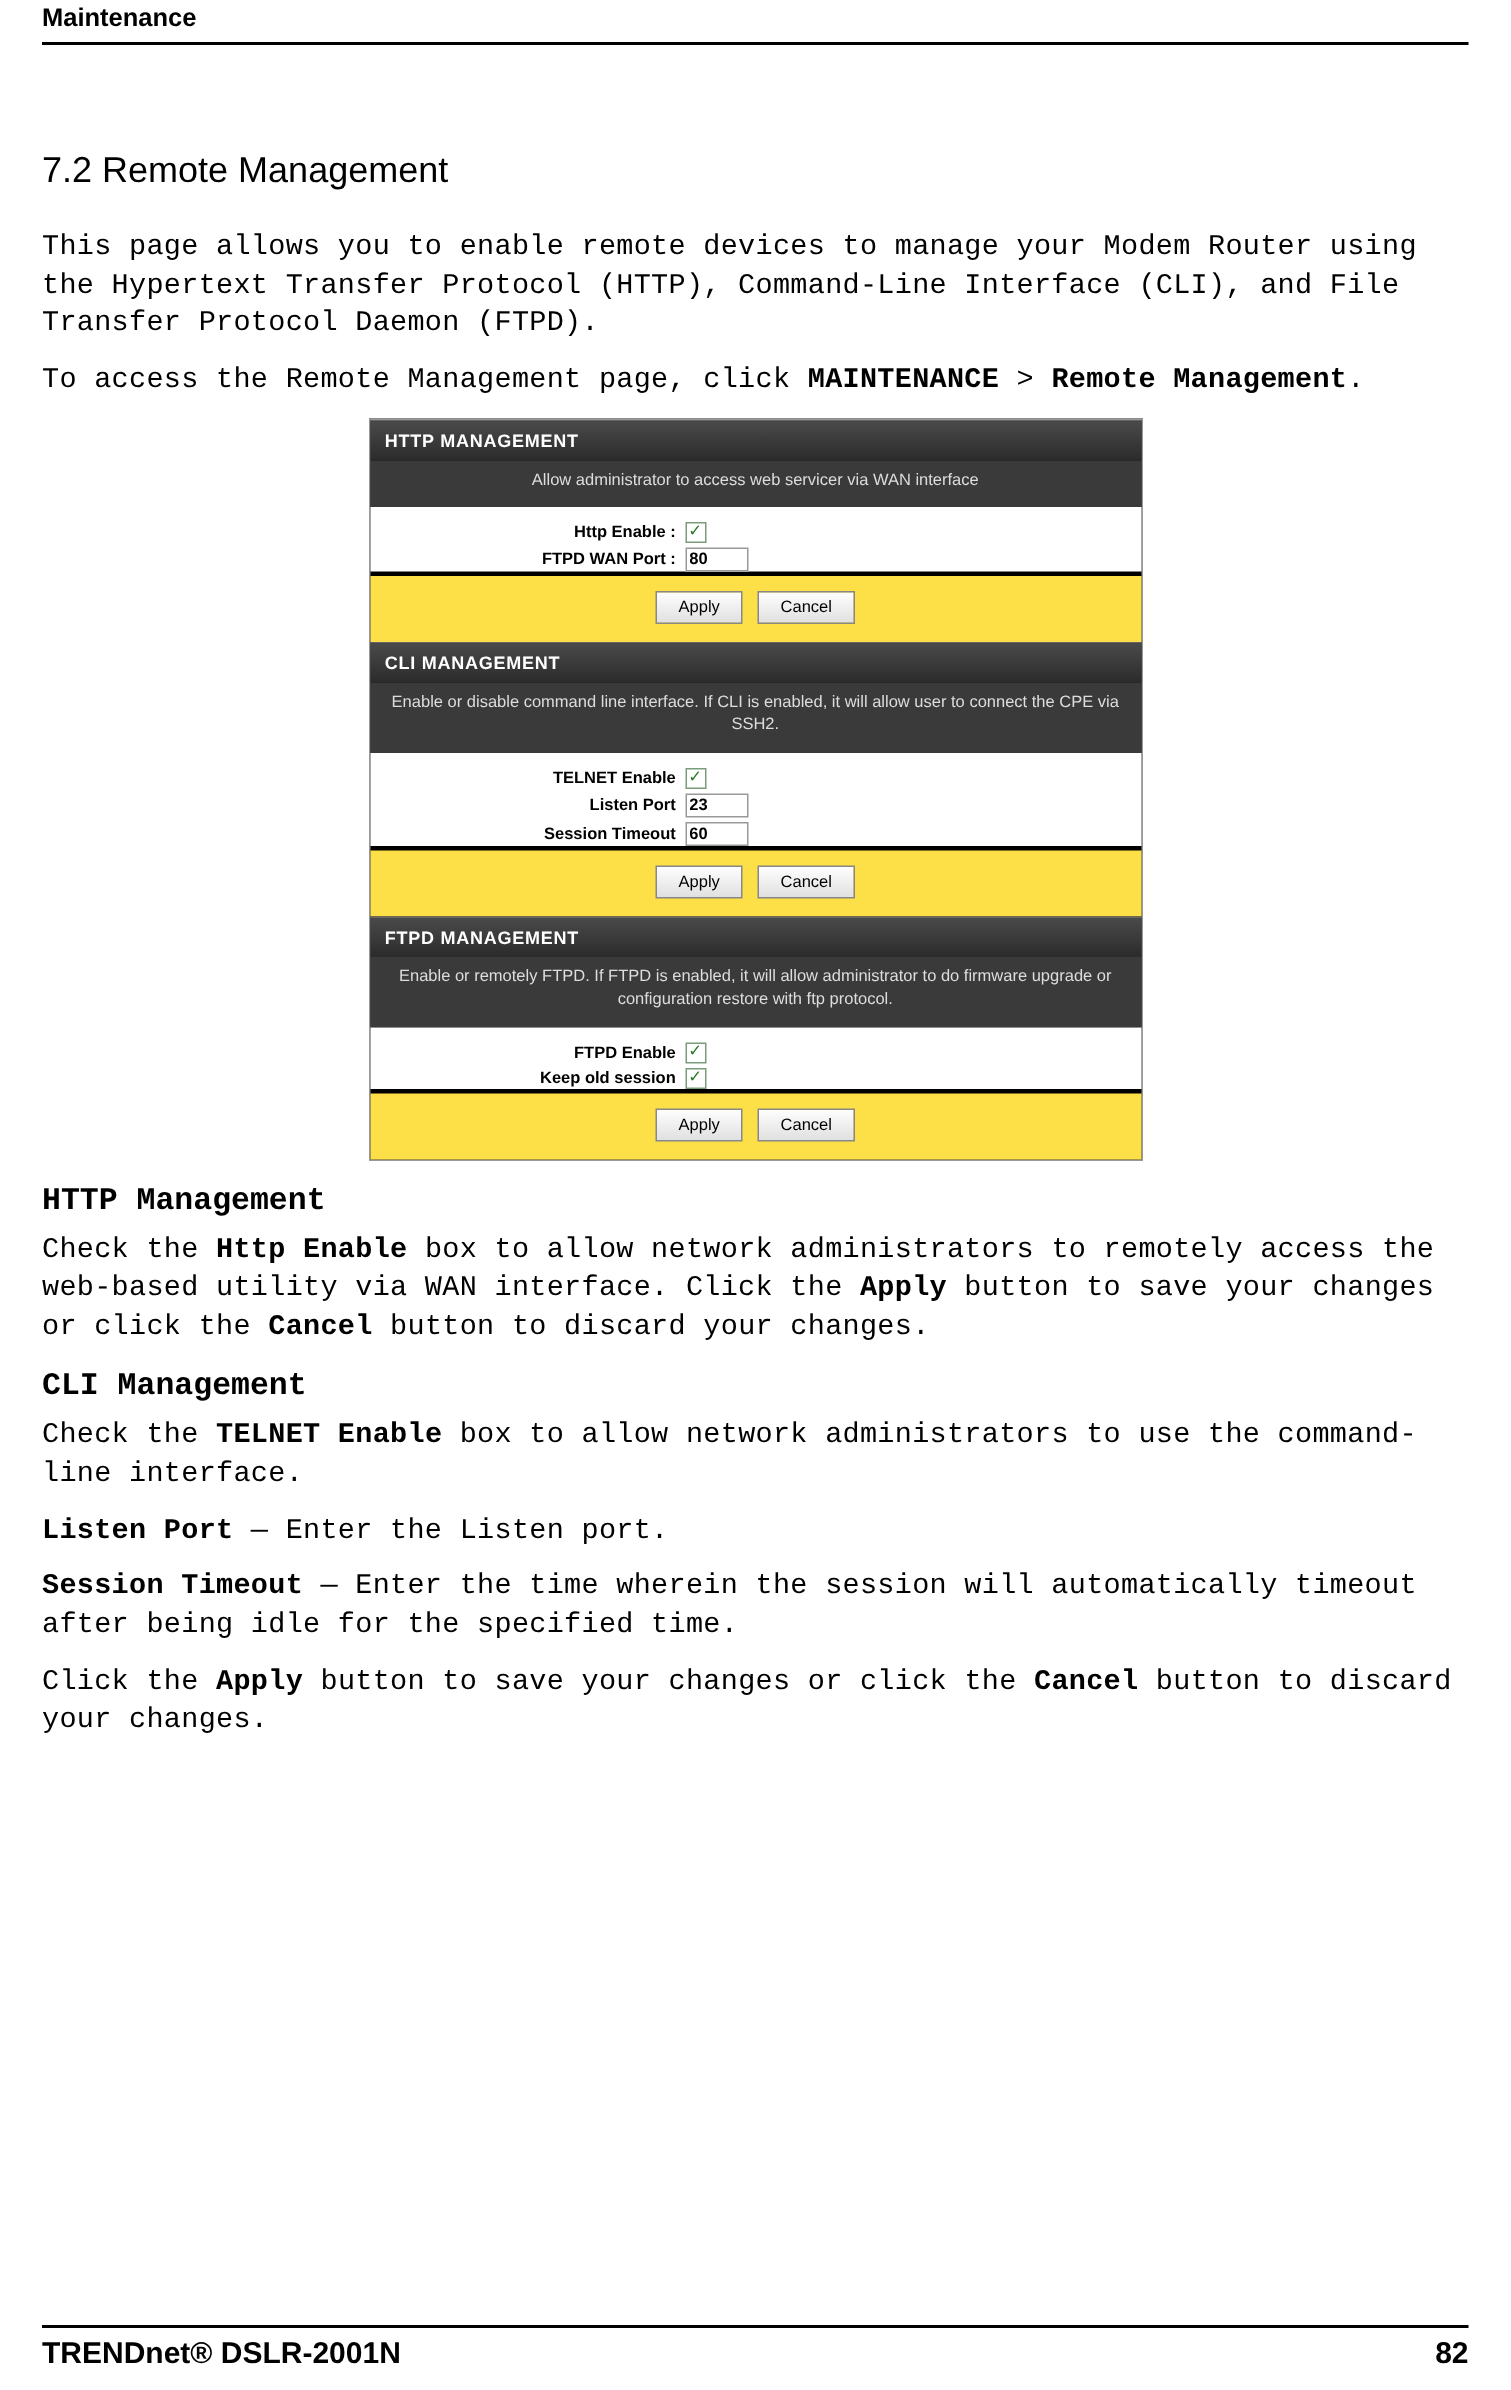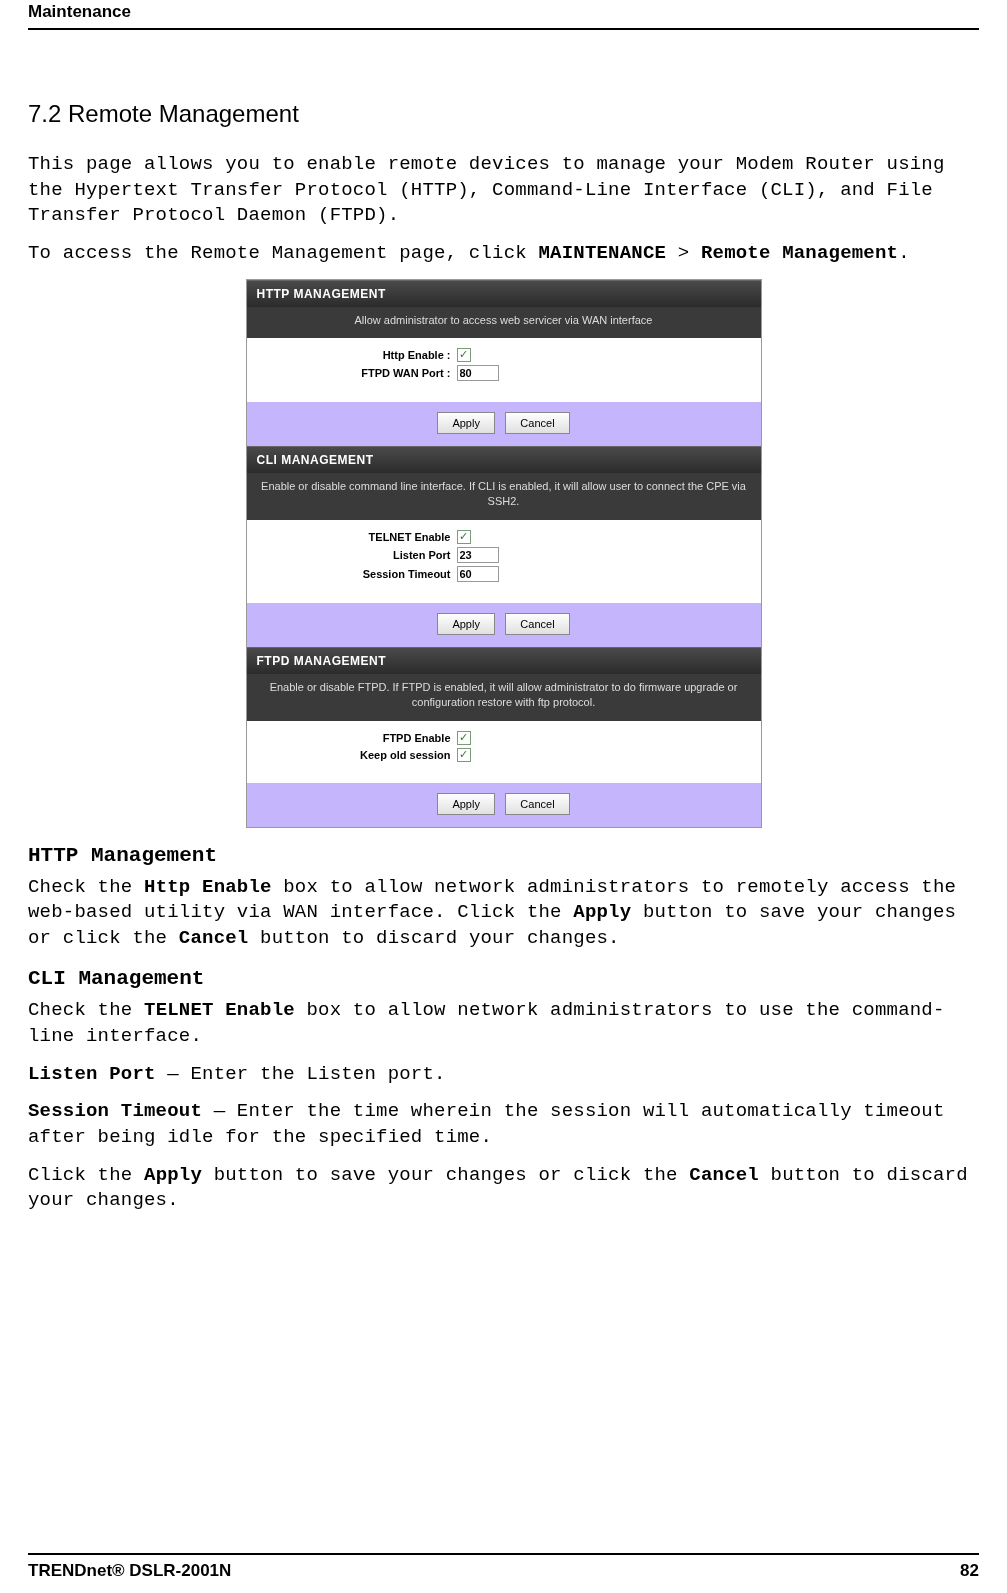--- a/index.html
+++ b/index.html
@@ -67,21 +67,21 @@
   .ss .blockdesc {
     background: #3a3a3a;
     color: #ddd;
     font-size: 11px;
     padding: 6px 10px 10px 10px;
     line-height: 1.4;
     text-align: center;
   }
   .ss .whiteform {
     background: #fff;
-    padding: 10px 10px 18px 10px;
+    padding: 10px 10px 0 10px;
   }
   .ss .whiteform .row {
     display: flex;
     align-items: center;
     margin-bottom: 3px;
   }
   .ss .whiteform .lab {
     width: 200px;
     text-align: right;
     font-size: 11px;
@@ -99,21 +99,21 @@
     line-height: 1;
   }
   .ss .whiteform input[type=text] {
     font-size: 11px;
     padding: 1px 2px;
     width: 42px;
     border: 1px solid #999;
     font-weight: bold;
   }
   .ss .btnbar {
-    background: #c4b5fd;
+    background: #fde047;
     padding: 10px 0 12px 0;
     text-align: center;
   }
   .ss .btn {
     display: inline-block;
     background: linear-gradient(#fefefe,#e0e0e0);
     border: 1px solid #888;
     font-size: 11px;
     padding: 4px 14px;
     margin: 0 3px;
@@ -123,21 +123,21 @@
   
   .footer {
     position: absolute;
     left: 28px; right: 28px;
     bottom: 12px;
   }
   .footer-line {
     display: flex;
     justify-content: space-between;
     font-family: Arial, sans-serif;
-    font-size: 17px;
+    font-size: 20px;
     font-weight: bold;
     margin-top: 6px;
   }
 </style>
 </head>
 <body>
 
 <div class="top-header">Maintenance</div>
 <hr class="top-rule">
 
@@ -185,21 +185,21 @@
         <span class="lab">Session Timeout</span>
         <input type="text" value="60" style="">
       </div>
     </div>
     <div class="btnbar">
       <span class="btn">Apply</span>
       <span class="btn">Cancel</span>
     </div>
 
     <div class="blockhead">FTPD MANAGEMENT</div>
-    <div class="blockdesc">Enable or disable FTPD. If FTPD is enabled, it will allow administrator to do firmware upgrade or configuration restore with ftp protocol.</div>
+    <div class="blockdesc">Enable or remotely FTPD. If FTPD is enabled, it will allow administrator to do firmware upgrade or configuration restore with ftp protocol.</div>
     <div class="whiteform">
       <div class="row">
         <span class="lab">FTPD Enable</span>
         <span class="chk">✓</span>
       </div>
       <div class="row">
         <span class="lab">Keep old session</span>
         <span class="chk">✓</span>
       </div>
     </div>

